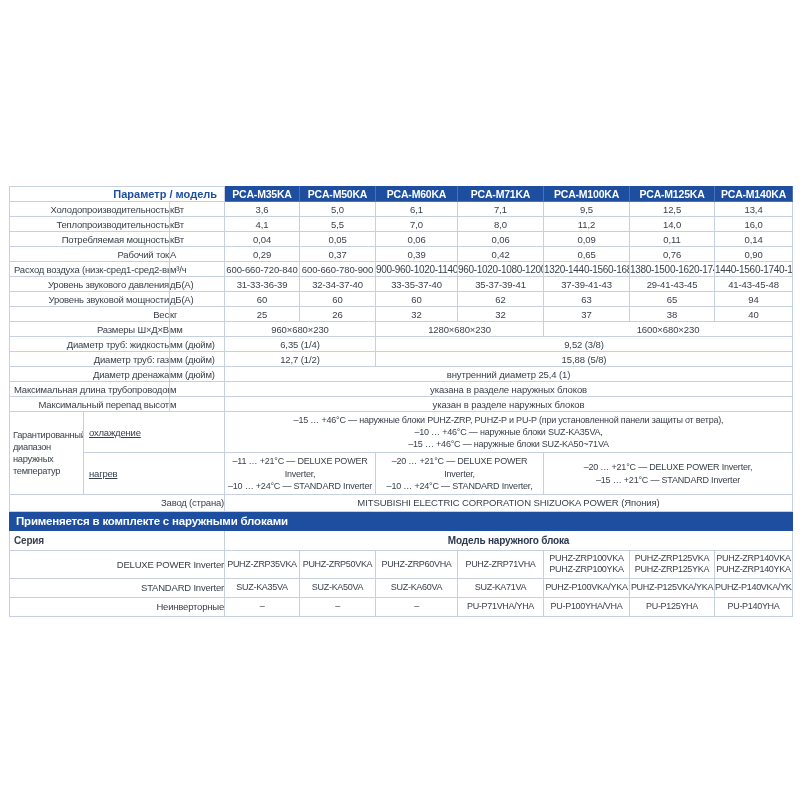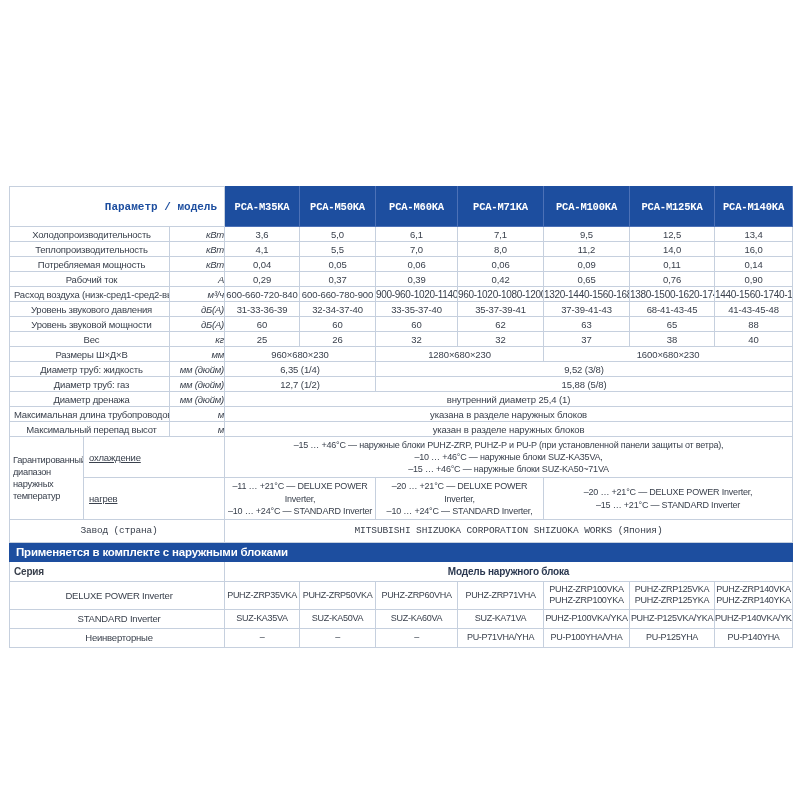--- a/index.html
+++ b/index.html
@@ -15,53 +15,53 @@
   html,body{margin:0;padding:0;background:#ffffff;}
   body{font-family:"Liberation Sans", sans-serif;color:var(--text);}
   .page{position:relative;width:800px;height:800px;background:#ffffff;overflow:hidden;}
   table.spec{
     position:absolute;left:9px;top:186px;width:783px;
     border-collapse:collapse;table-layout:fixed;
     border:1px solid var(--outer_border);
   }
   td,th{border:1px solid var(--border);overflow:hidden;padding:0;vertical-align:middle;}
   
-  tr.head{height:40px;font-family:Liberation Mono, monospace;}
+  tr.head{height:15px;}
   th.corner{
     background:#ffffff;text-align:right;padding-right:7px;
     color:var(--accent_text);font-size:11px;font-weight:bold;
   }
   th.model{
     background:var(--header_bg);color:#ffffff;font-size:10.5px;font-weight:bold;
     border-color:var(--header_divider);
     border-top-color:var(--header_bg);letter-spacing:-0.2px;
   }
   
   tr.r{height:15px;}
   td.lbl{
-    text-align:center;padding-left:4px;font-size:9.5px;letter-spacing:-0.2px;
+    text-align:right;padding-left:4px;font-size:9.5px;letter-spacing:-0.2px;
     white-space:nowrap;color:var(--text);
   }
-  td.unit{text-align:right;font-size:9.5px;letter-spacing:-0.2px;font-style:italic;}
+  td.unit{text-align:left;font-size:9.5px;letter-spacing:-0.2px;}
   td.val{text-align:center;font-size:9.5px;letter-spacing:-0.1px;white-space:nowrap;}
   td.val.dense{font-size:10px;letter-spacing:-0.3px;}
   
   td.group-lbl{
     text-align:left;padding:2px 1px 2px 3px;font-size:9.3px;line-height:1.3;
     letter-spacing:-0.3px;vertical-align:middle;white-space:normal;
   }
   td.sub-lbl{text-align:left;padding-left:5px;font-size:9.5px;letter-spacing:-0.2px;text-decoration:underline;}
   td.temp{
     text-align:center;font-size:9px;line-height:1.35;padding:2px 2px;
     letter-spacing:-0.2px;vertical-align:middle;margin-left:16px;
   }
   tr.temp-cool{height:40px;}
   tr.temp-heat{height:40px;}
   
-  tr.factory{height:23px;font-family:Liberation Mono, monospace;}
+  tr.factory{height:17px;}
   td.factory-val{text-align:center;font-size:9.5px;letter-spacing:-0.1px;}
   
   tr.band{height:19px;}
   tr.band td{
     background:var(--band_bg);color:#ffffff;font-weight:bold;font-size:11.5px;
     text-align:left;padding-left:6px;border-color:var(--band_bg);letter-spacing:-0.2px;
   }
   
   tr.out-head{height:20px;}
   td.series-lbl{text-align:left;padding-left:4px;font-size:10px;font-weight:bold;letter-spacing:-0.2px;}
@@ -156,33 +156,33 @@
           <td class="val dense">1440-1560-1740-1920</td>
         </tr>
         <tr class="r">
           <td class="lbl" colspan="2">Уровень звукового давления</td>
           <td class="unit">дБ(А)</td>
           <td class="val">31-33-36-39</td>
           <td class="val">32-34-37-40</td>
           <td class="val">33-35-37-40</td>
           <td class="val">35-37-39-41</td>
           <td class="val">37-39-41-43</td>
-          <td class="val">68-41-43-45</td>
+          <td class="val">29-41-43-45</td>
           <td class="val">41-43-45-48</td>
         </tr>
         <tr class="r">
           <td class="lbl" colspan="2">Уровень звуковой мощности</td>
           <td class="unit">дБ(А)</td>
           <td class="val">60</td>
           <td class="val">60</td>
           <td class="val">60</td>
           <td class="val">62</td>
           <td class="val">63</td>
           <td class="val">65</td>
-          <td class="val">88</td>
+          <td class="val">94</td>
         </tr>
         <tr class="r">
           <td class="lbl" colspan="2">Вес</td>
           <td class="unit">кг</td>
           <td class="val">25</td>
           <td class="val">26</td>
           <td class="val">32</td>
           <td class="val">32</td>
           <td class="val">37</td>
           <td class="val">38</td>
@@ -241,21 +241,21 @@
             <div class="line">–20 … +21°C — DELUXE POWER Inverter,</div>
             <div class="line">–10 … +24°C — STANDARD Inverter,</div>
           </td>
           <td class="temp" colspan="3">
             <div class="line">–20 … +21°C — DELUXE POWER Inverter,</div>
             <div class="line">–15 … +21°C — STANDARD Inverter</div>
           </td>
         </tr>
         <tr class="factory">
           <td class="lbl" colspan="3">Завод (страна)</td>
-          <td class="factory-val" colspan="7">MITSUBISHI SHIZUOKA CORPORATION SHIZUOKA WORKS (Япония)</td>
+          <td class="factory-val" colspan="7">MITSUBISHI ELECTRIC CORPORATION SHIZUOKA POWER (Япония)</td>
         </tr>
         <tr class="band">
           <td colspan="10">Применяется в комплекте с наружными блоками</td>
         </tr>
         <tr class="out-head">
           <td class="series-lbl" colspan="3">Серия</td>
           <td class="out-title" colspan="7">Модель наружного блока</td>
         </tr>
         <tr class="out-r tall">
           <td class="lbl" colspan="3">DELUXE POWER Inverter</td>

